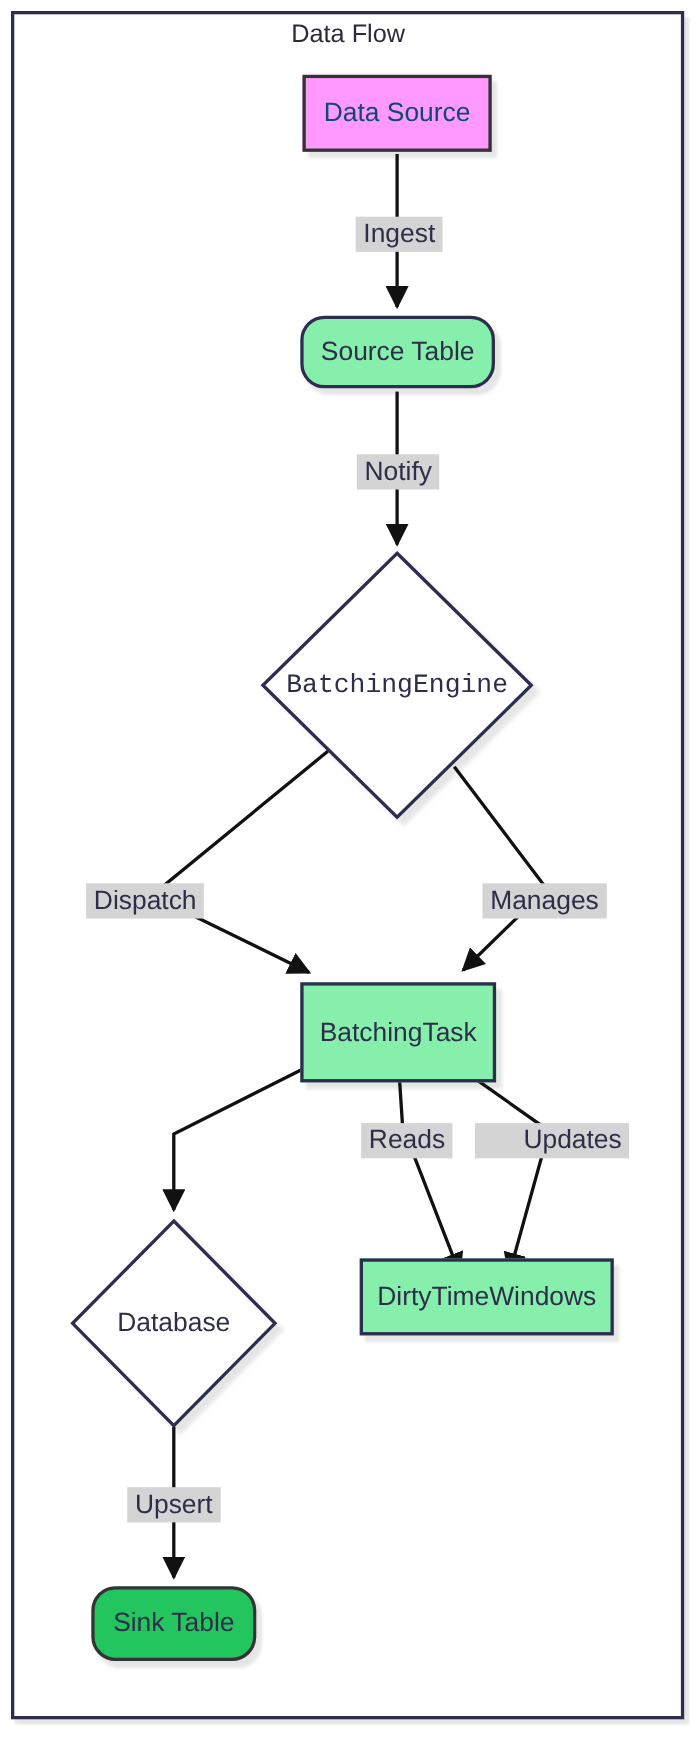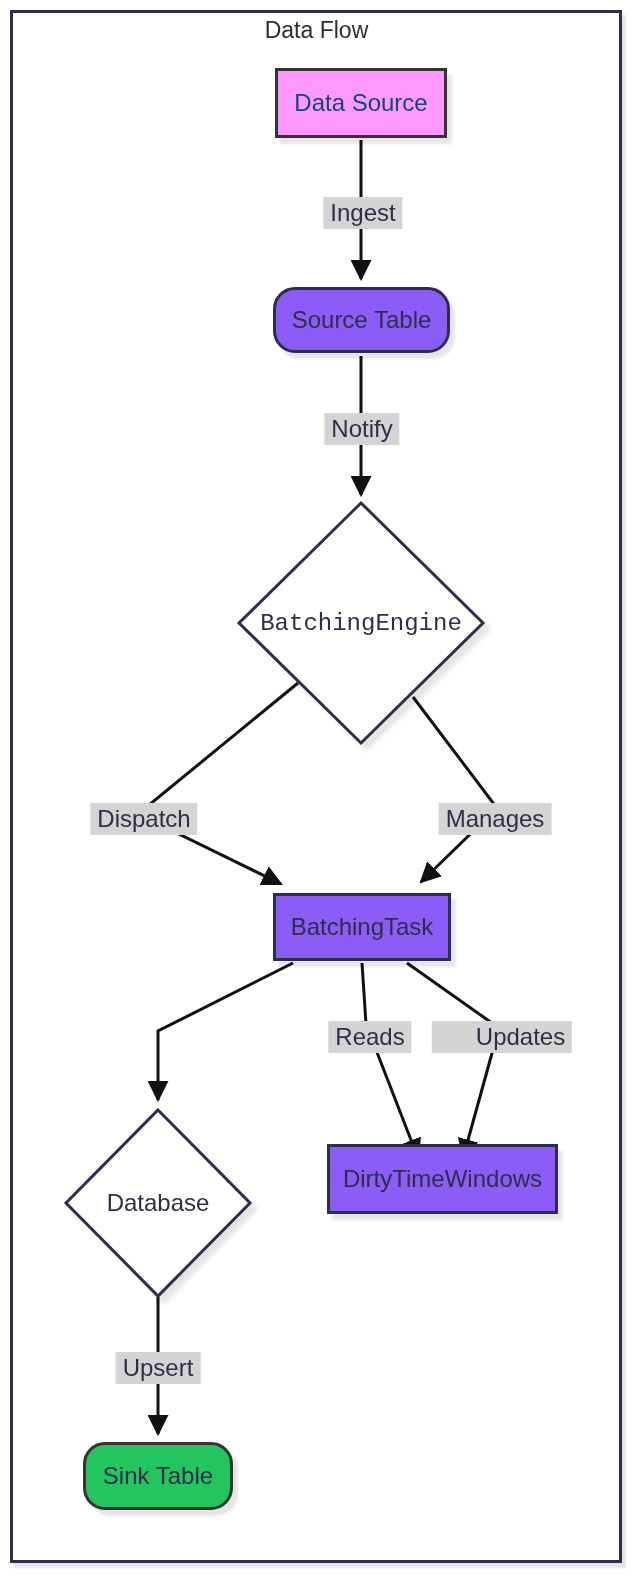--- a/index.html
+++ b/index.html
@@ -17,21 +17,21 @@
   .diagram-title {
     position: absolute; top: 17px; left: 0; right: 0;
     text-align: center; font-size: 23px; color: #2b2b3a;
   }
 
   svg.layer { position: absolute; left: 0; top: 0; z-index: 1; }
 
   .node {
     position: absolute; z-index: 2;
     display: flex; align-items: center; justify-content: center;
-    background: #8b5cf6; border: 3px solid #2d2d4e;
+    background: #86efac; border: 3px solid #2d2d4e;
     font-size: 24px; color: #2e2e48; white-space: nowrap;
     box-shadow: 5px 6px 3px rgba(0,0,0,0.10);
   }
   .node.rounded { border-radius: 22px; }
   .node.pink   { background: #ff99ff; border-color: #333333; color: #0c4a6e; }
   .node.lavender { background: #22c55e; border-color: #333333; }
 
   .diamond-label {
     position: absolute; z-index: 2;
     display: flex; align-items: center; justify-content: center;
@@ -76,31 +76,31 @@
     <g style="filter: drop-shadow(6px 6px 2px rgba(0,0,0,0.10));">
       <polygon points="361,503 483,623 361,743 239,623" fill="#ffffff" stroke="#2d2d4e" stroke-width="3"></polygon>
       <polygon points="158,1110 250,1203 158,1296 66,1203" fill="#ffffff" stroke="#2d2d4e" stroke-width="3"></polygon>
     </g>
   </svg>
 
   <div class="node pink" style="left:275px; top:68px; width:172px; height:70px;">Data Source</div>
 
   <div class="node rounded" style="left:273px; top:287px; width:177px; height:66px;">Source Table</div>
 
-  <div class="node" style="left:273px; top:893px; width:178px; height:68px;">BatchingTask</div>
+  <div class="node" style="left:273px; top:893px; width:178px; height:91px;">BatchingTask</div>
 
   <div class="node" style="left:327px; top:1144px; width:231px; height:70px;">DirtyTimeWindows</div>
 
   <div class="node rounded lavender" style="left:83px; top:1442px; width:150px; height:68px;">Sink Table</div>
 
   <div class="diamond-label" style="left:261px; top:603px; width:200px; height:40px;font-family:Liberation Mono, monospace;">BatchingEngine</div>
 
   <div class="diamond-label" style="left:58px; top:1183px; width:200px; height:40px;">Database</div>
 
   <div class="edge-label" style="left:363px; top:213px;">Ingest</div>
   <div class="edge-label" style="left:362px; top:429px;">Notify</div>
-  <div class="edge-label" style="left:144px; top:819px;">Dispatch</div>
+  <div class="edge-label" style="left:132px; top:819px;">Dispatch</div>
   <div class="edge-label" style="left:495px; top:819px;">Manages</div>
   <div class="edge-label" style="left:370px; top:1037px;">Reads</div>
   <div class="edge-label" style="left:502px; top:1037px;padding-left:44px;">Updates</div>
   <div class="edge-label" style="left:158px; top:1368px;">Upsert</div>
 
 </div>
 
 </body></html>

